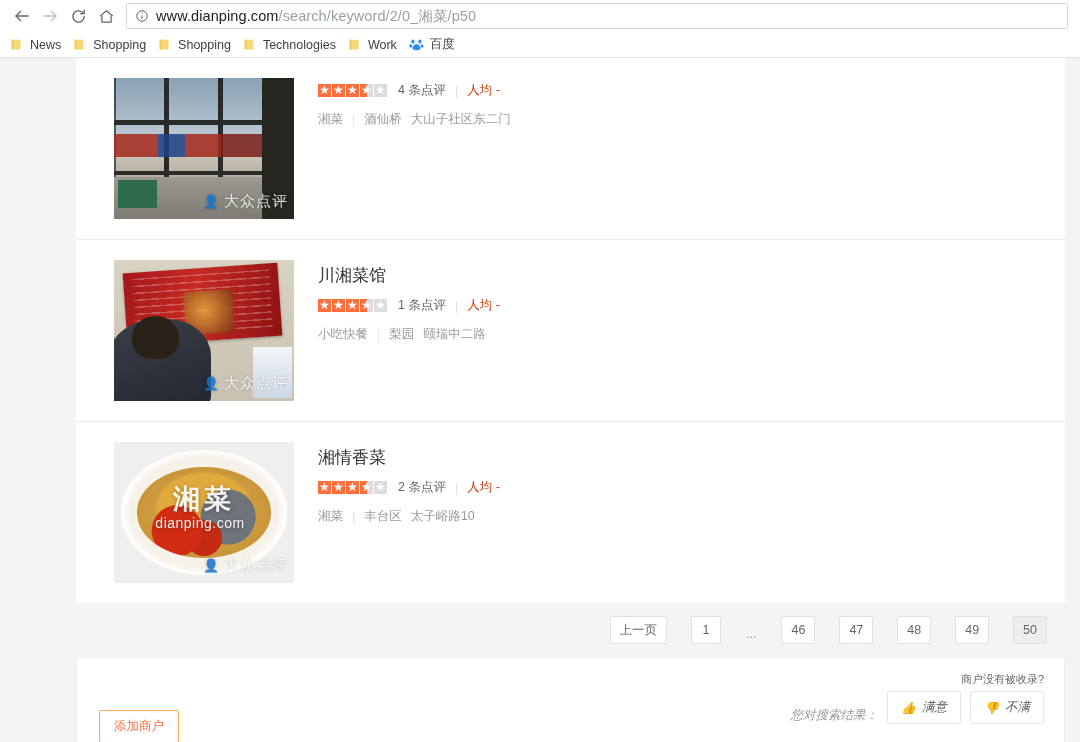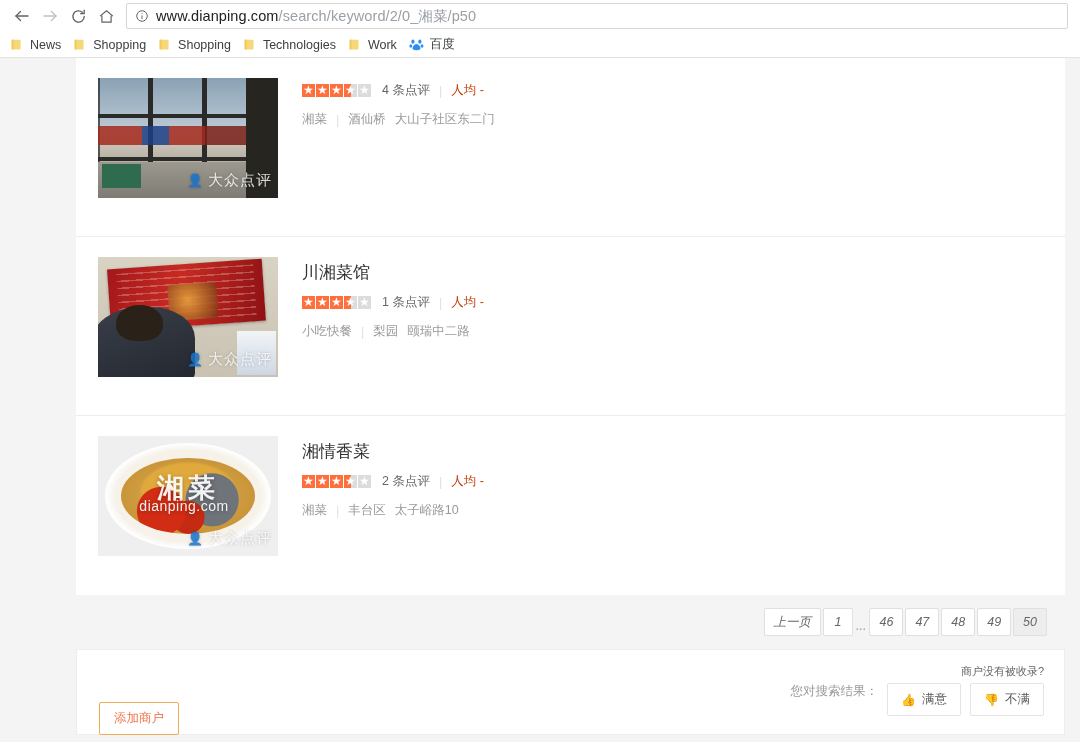--- a/index.html
+++ b/index.html
@@ -106,25 +106,26 @@
   }
   .result-item {
     display: flex;
     padding: 20px 0 20px 22px;
     border-bottom: 1px solid #ededed;
     min-height: 179px;
   }
   .result-item:last-child { border-bottom: none; }
 
   .thumb {
-    width: 180px; height: 120px;
+    width: 180px; height: 141px;
     flex: 0 0 auto;
     position: relative;
     overflow: hidden;
     background: #ddd;
+    margin-left: 16px;
   }
   .thumb .wm {
     position: absolute;
     bottom: 8px; right: 6px;
     color: rgba(255,255,255,.82);
     font-size: 15px;
     letter-spacing: 1px;
     text-shadow: 0 0 3px rgba(0,0,0,.25);
     white-space: nowrap;
   }
@@ -298,23 +299,22 @@
   }
   .tags-row .tag { color: #999; }
   .tags-row .bar { color: #e2e2e2; margin: 0 9px; }
   .tags-row .region { margin-right: 9px; }
 
   
   .pagination {
     display: flex;
     justify-content: flex-end;
     align-items: center;
-    gap: 2px;
+    gap: 24px;
     padding: 13px 18px 13px 0;
-    font-style: italic;
   }
   .page-btn {
     min-width: 30px;
     height: 28px;
     border: 1px solid #e0e0e0;
     background: #fff;
     color: #666;
     font-size: 12.5px;
     display: flex;
     align-items: center;
@@ -357,22 +357,23 @@
     font-size: 12.5px;
     padding: 7px 14px;
     border-radius: 2px;
     display: inline-block;
   }
   .feedback {
     position: absolute;
     right: 20px;
     bottom: 18px;
     display: flex;
-    align-items: flex-start;
+    align-items: flex-end;
     gap: 9px;
+    font-style: italic;
   }
   .feedback-label { font-size: 12.5px; color: #999; }
   .fb-btn {
     border: 1px solid #e4e4e4;
     background: #fff;
     font-size: 12.5px;
     color: #555;
     padding: 7px 13px;
     border-radius: 2px;
     display: flex;

